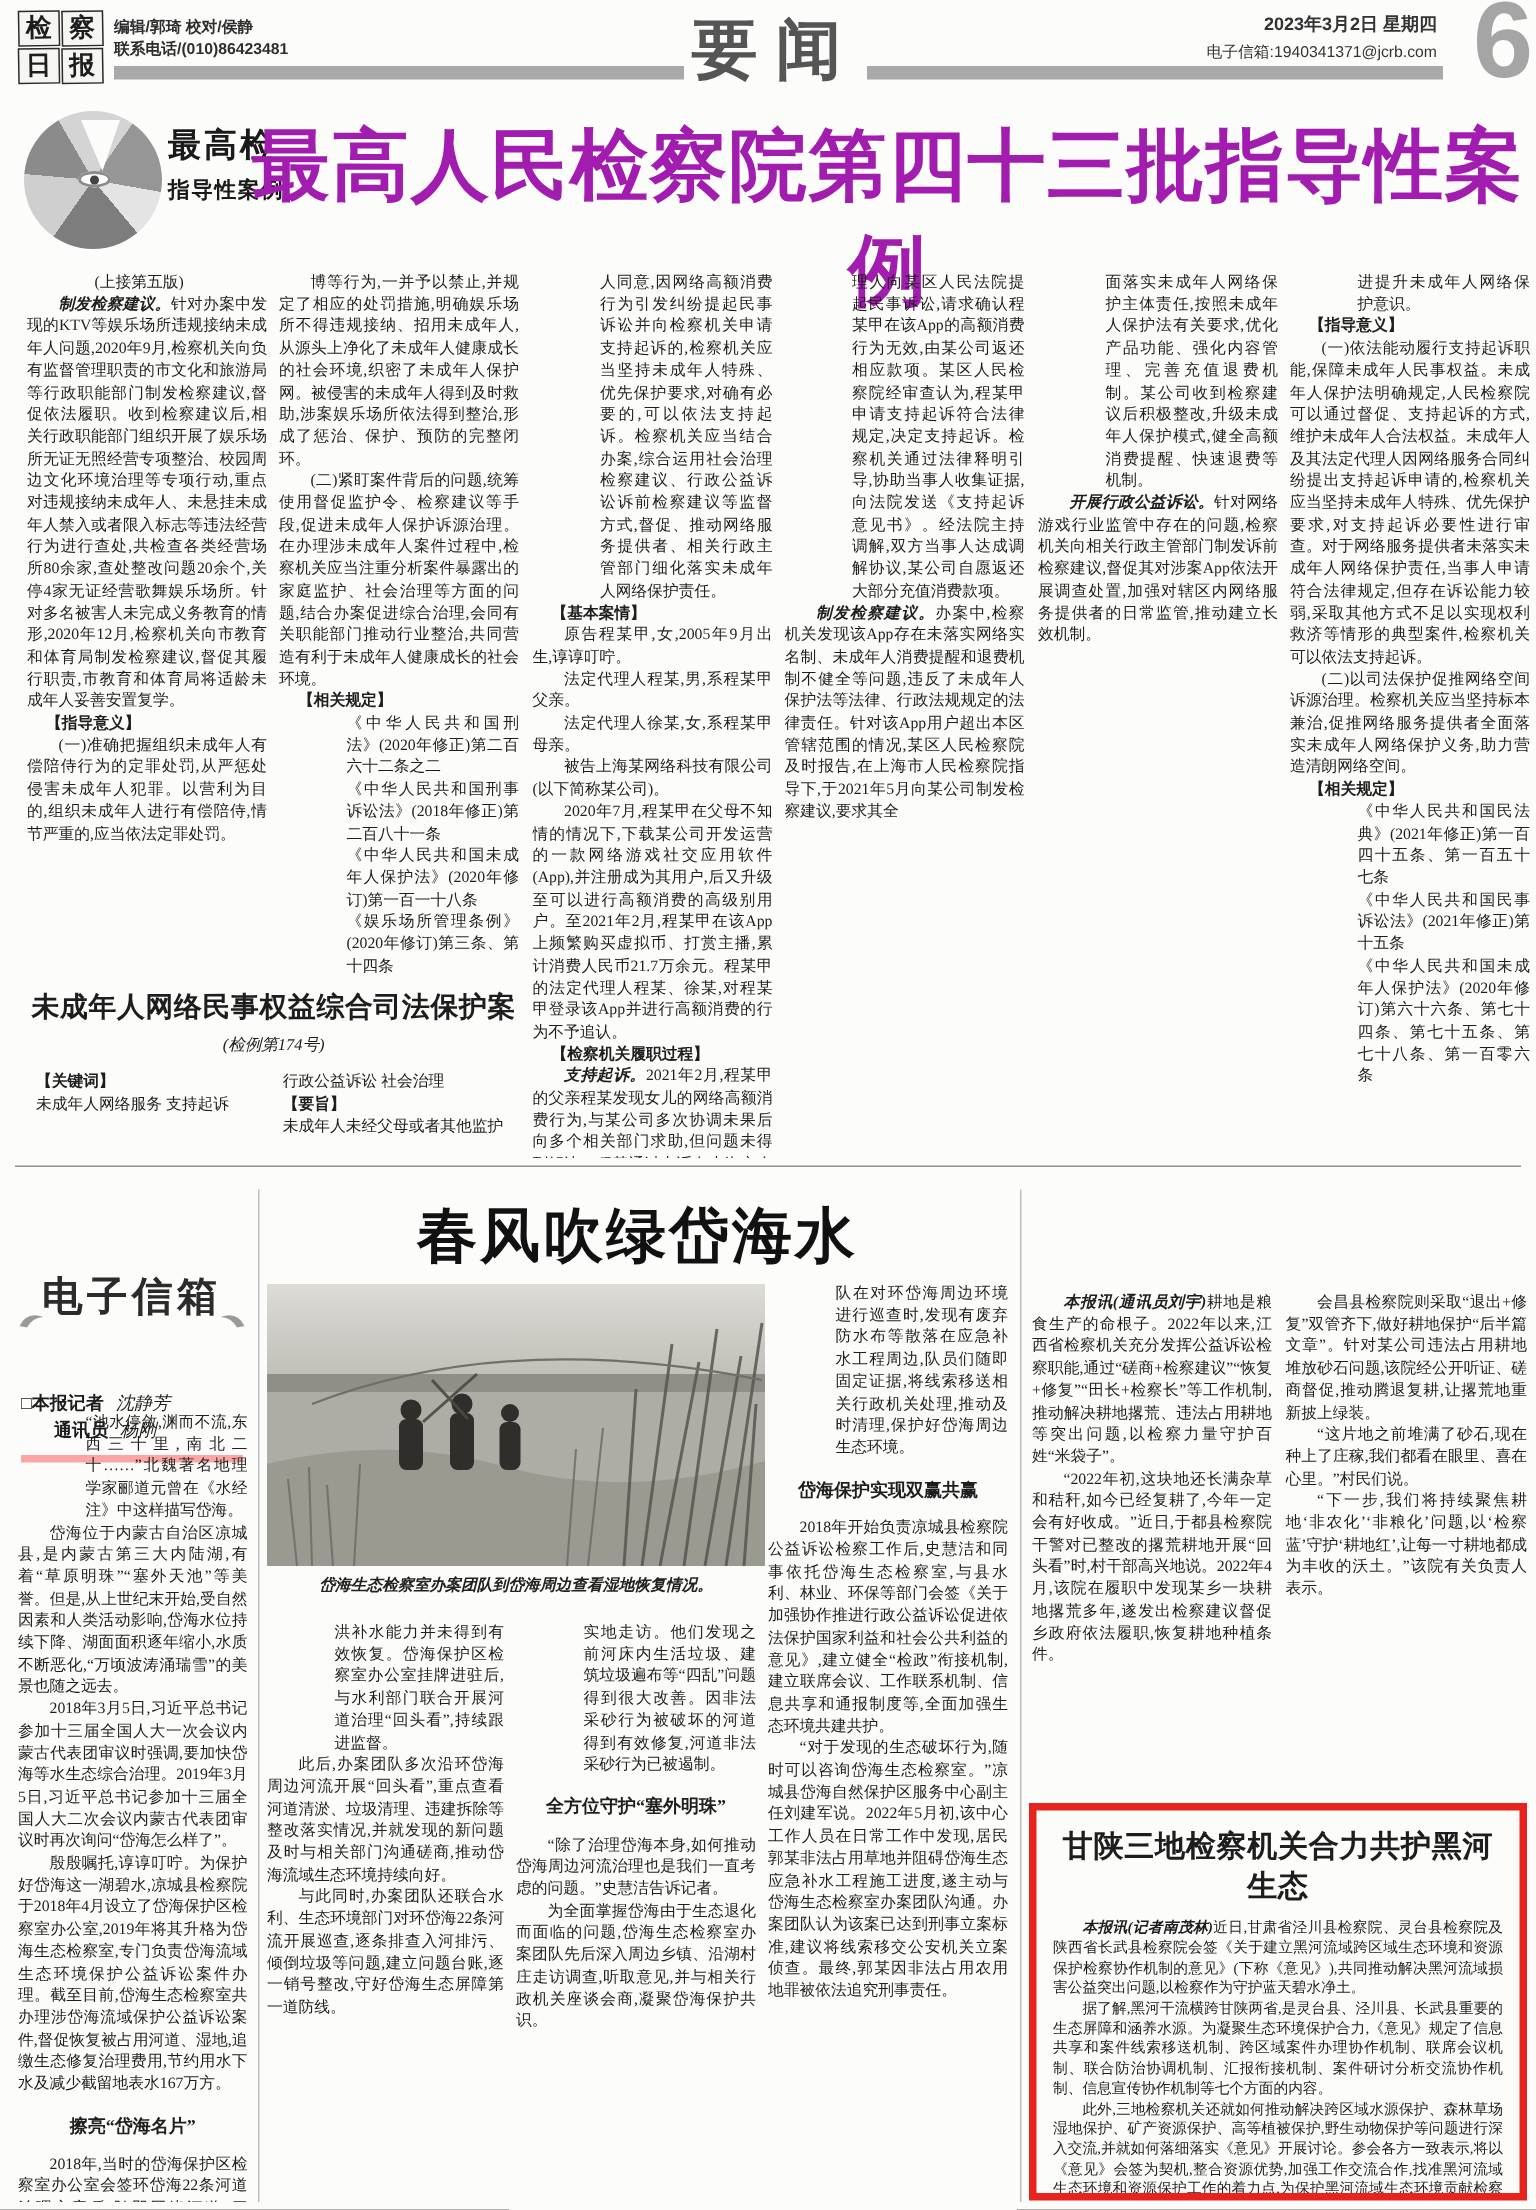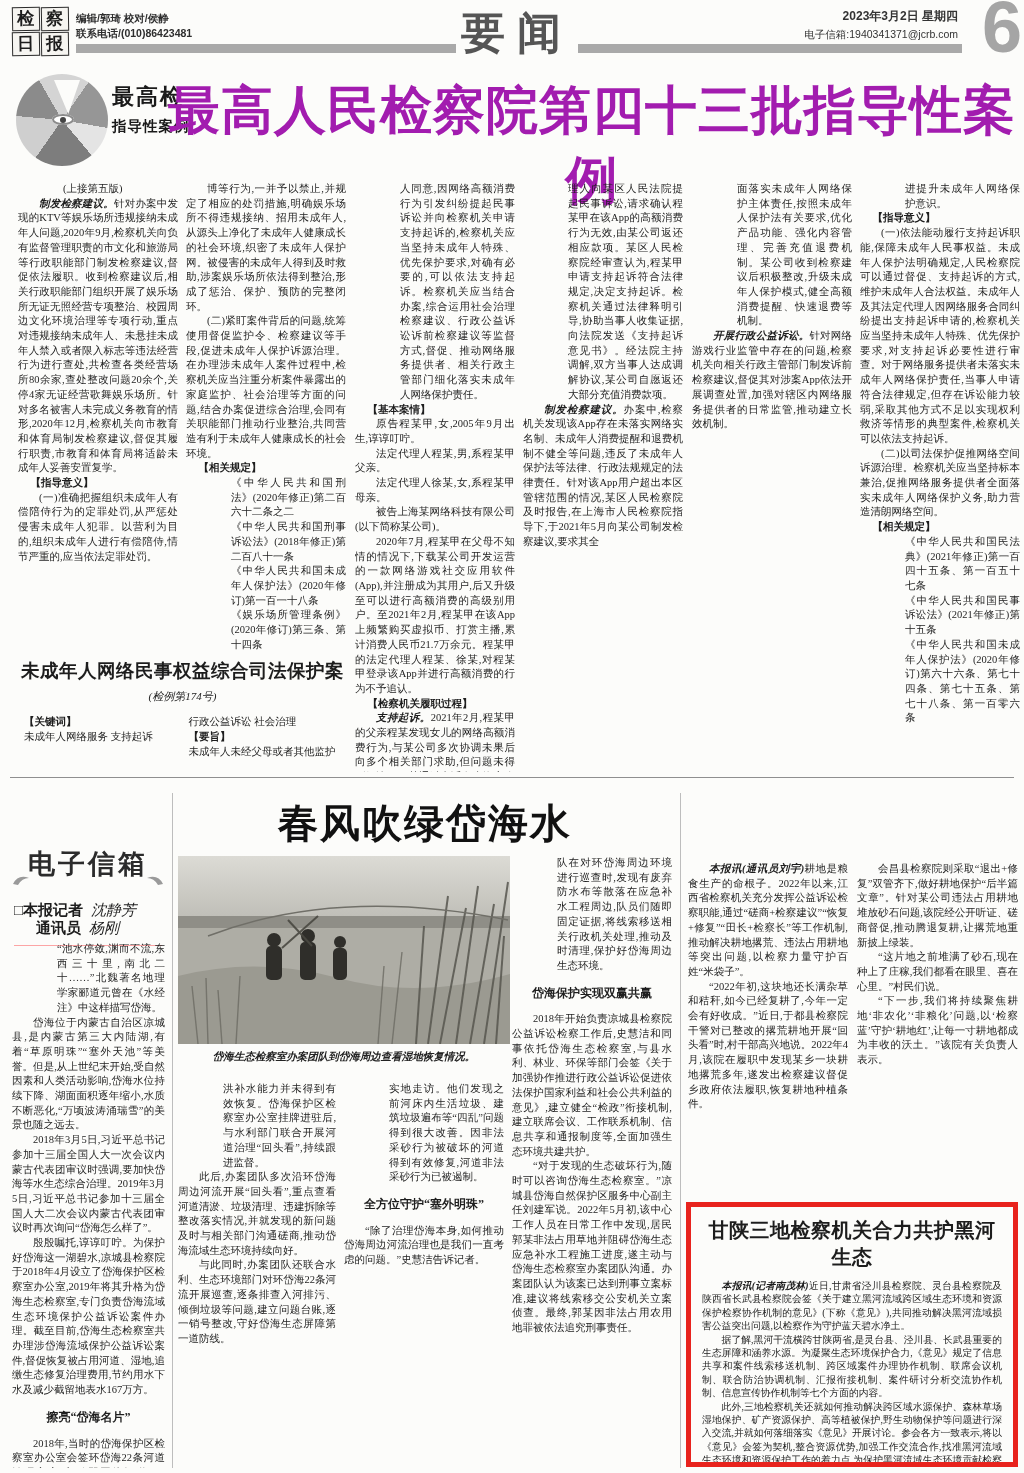--- a/index.html
+++ b/index.html
@@ -54,22 +54,22 @@
   .case-cols{display:flex;margin-top:10px;font-size:10.5px;line-height:15px;}
   .case-cols>div{width:50%;padding:0 6px;}
   .kw-label{font-weight:bold;}
   
   .hr-main{position:absolute;left:10px;top:777px;width:1004px;height:1px;background:#8f8f8f;}
   .vr{position:absolute;top:793px;width:1px;height:675px;background:#bdbdbd;}
   
   .gy-title{position:absolute;left:10px;top:846px;width:156px;text-align:center;font-size:27px;
       font-weight:bold;letter-spacing:3px;color:#2b2b2b;font-family:"Liberation Sans","DejaVu Sans",sans-serif;}
   .gy-orn{position:absolute;top:874px;color:#9a9a9a;}
-  .gy-byline{position:absolute;left:14px;top:901px;width:148px;font-size:15px;line-height:18px;
-      border-bottom:1px solid #fca5a5;padding-bottom:8px;}
+  .gy-byline{position:absolute;left:14px;top:926px;width:148px;font-size:12px;line-height:18px;
+      border-bottom:5px solid #fca5a5;padding-bottom:8px;}
   .gy-byline .lbl{font-weight:bold;font-family:"Liberation Sans","DejaVu Sans",sans-serif;}
   .gy-byline .nm{font-style:italic;margin-left:8px;}
   .gy-byline .row2{padding-left:22px;}
   
   .dh-headline{position:absolute;left:178px;top:796px;width:494px;text-align:center;
       font-size:40px;font-weight:bold;letter-spacing:2px;color:#111;}
   .dh-photo{position:absolute;left:178px;top:856px;width:332px;height:188px;overflow:hidden;background:#c9c8c2;}
   .dh-caption{position:absolute;left:178px;top:1050px;width:332px;text-align:center;
       font-size:10.5px;font-weight:bold;font-style:italic;color:#222;}
   
@@ -250,20 +250,21 @@
   <div class="dh-caption">岱海生态检察室办案团队到岱海周边查看湿地恢复情况。</div>
   <div class="col" style="left:178px;top:1082px;width:158px;height:386px;">
       <p class="seg seg-pn">洪补水能力并未得到有效恢复。岱海保护区检察室办公室挂牌进驻后,与水利部门联合开展河道治理“回头看”,持续跟进监督。</p>
       <p class="seg seg-p">此后,办案团队多次沿环岱海周边河流开展“回头看”,重点查看河道清淤、垃圾清理、违建拆除等整改落实情况,并就发现的新问题及时与相关部门沟通磋商,推动岱海流域生态环境持续向好。</p>
       <p class="seg seg-p">与此同时,办案团队还联合水利、生态环境部门对环岱海22条河流开展巡查,逐条排查入河排污、倾倒垃圾等问题,建立问题台账,逐一销号整改,守好岱海生态屏障第一道防线。</p>
     </div>
   <div class="col" style="left:344px;top:1082px;width:160px;height:386px;">
       <p class="seg seg-pn">实地走访。他们发现之前河床内生活垃圾、建筑垃圾遍布等“四乱”问题得到很大改善。因非法采砂行为被破坏的河道得到有效修复,河道非法采砂行为已被遏制。</p>
       <div class="seg seg-hc">全方位守护“塞外明珠”</div>
       <p class="seg seg-p">“除了治理岱海本身,如何推动岱海周边河流治理也是我们一直考虑的问题。”史慧洁告诉记者。</p>
+      <p class="seg seg-p">为全面掌握岱海由于生态退化而面临的问题,岱海生态检察室办案团队先后深入周边乡镇、沿湖村庄走访调查,听取意见,并与相关行政机关座谈会商,凝聚岱海保护共识。</p>
     </div>
   <div class="col" style="left:512px;top:856px;width:160px;height:612px;">
       <p class="seg seg-pn">队在对环岱海周边环境进行巡查时,发现有废弃防水布等散落在应急补水工程周边,队员们随即固定证据,将线索移送相关行政机关处理,推动及时清理,保护好岱海周边生态环境。</p>
       <div class="seg seg-hc">岱海保护实现双赢共赢</div>
       <p class="seg seg-p">2018年开始负责凉城县检察院公益诉讼检察工作后,史慧洁和同事依托岱海生态检察室,与县水利、林业、环保等部门会签《关于加强协作推进行政公益诉讼促进依法保护国家利益和社会公共利益的意见》,建立健全“检政”衔接机制,建立联席会议、工作联系机制、信息共享和通报制度等,全面加强生态环境共建共护。</p>
       <p class="seg seg-p">“对于发现的生态破坏行为,随时可以咨询岱海生态检察室。”凉城县岱海自然保护区服务中心副主任刘建军说。2022年5月初,该中心工作人员在日常工作中发现,居民郭某非法占用草地并阻碍岱海生态应急补水工程施工进度,遂主动与岱海生态检察室办案团队沟通。办案团队认为该案已达到刑事立案标准,建议将线索移交公安机关立案侦查。最终,郭某因非法占用农用地罪被依法追究刑事责任。</p>
     </div>
 
   <div class="col" style="left:688px;top:862px;width:160px;height:332px;">
       <p class="seg seg-p"><b>本报讯(通讯员刘宇)</b>耕地是粮食生产的命根子。2022年以来,江西省检察机关充分发挥公益诉讼检察职能,通过“磋商+检察建议”“恢复+修复”“田长+检察长”等工作机制,推动解决耕地撂荒、违法占用耕地等突出问题,以检察力量守护百姓“米袋子”。</p>

